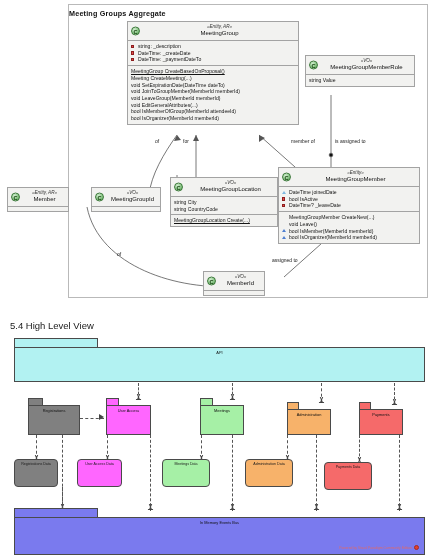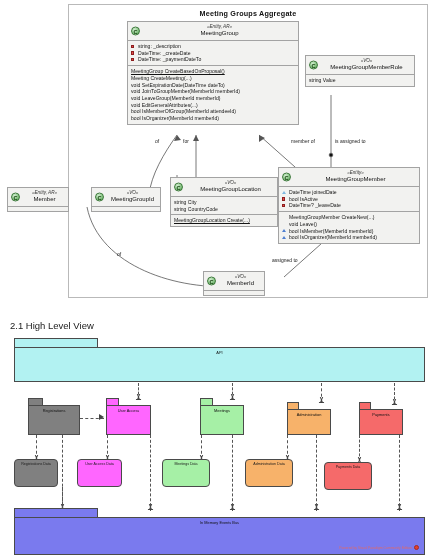--- a/index.html
+++ b/index.html
@@ -17,21 +17,21 @@
   #uml-frame {
     position: absolute;
     left: 68px; top: 4px;
     width: 360px; height: 294px;
     border: 1px solid #b9b9b9;
     background: #ffffff;
   }
   #uml-title {
     position: absolute;
     left: 0; right: 0; top: 4px;
-    text-align: center;
+    text-align: left;
     font-size: 7.2px;
     font-weight: bold;
     letter-spacing: .2px;
     color: #111;
   }
 
   .cls {
     position: absolute;
     background: #f2f2f0;
     border: 1px solid #a3a3a3;
@@ -250,21 +250,21 @@
   <div class="cls" style="left:134px;top:266px;width:62px;">
     <div class="cls-head with-icon">
       <span class="cicon">C</span>
       <span class="stereo">«VO»</span>
       <span class="cname">MemberId</span>
     </div>
     <div class="cls-sec" style="height:5px"></div>
   </div>
 </div>
 
-<div id="hl-heading">2.1 High Level View</div>
+<div id="hl-heading">5.4 High Level View</div>
 
 <div id="hl-view">
 
   <div class="pkg-tab" style="left:14px;top:2px;width:84px;height:10px;background:#b2f2f2;"></div>
   <div class="pkg-box" style="left:14px;top:11px;width:411px;height:35px;background:#b2f2f2;">
     <div class="pkg-label">API</div>
   </div>
 
   <div class="vline" style="left:138px;top:47px;height:16px;"></div>
   <div class="chev" style="left:135px;top:58px;"></div>

